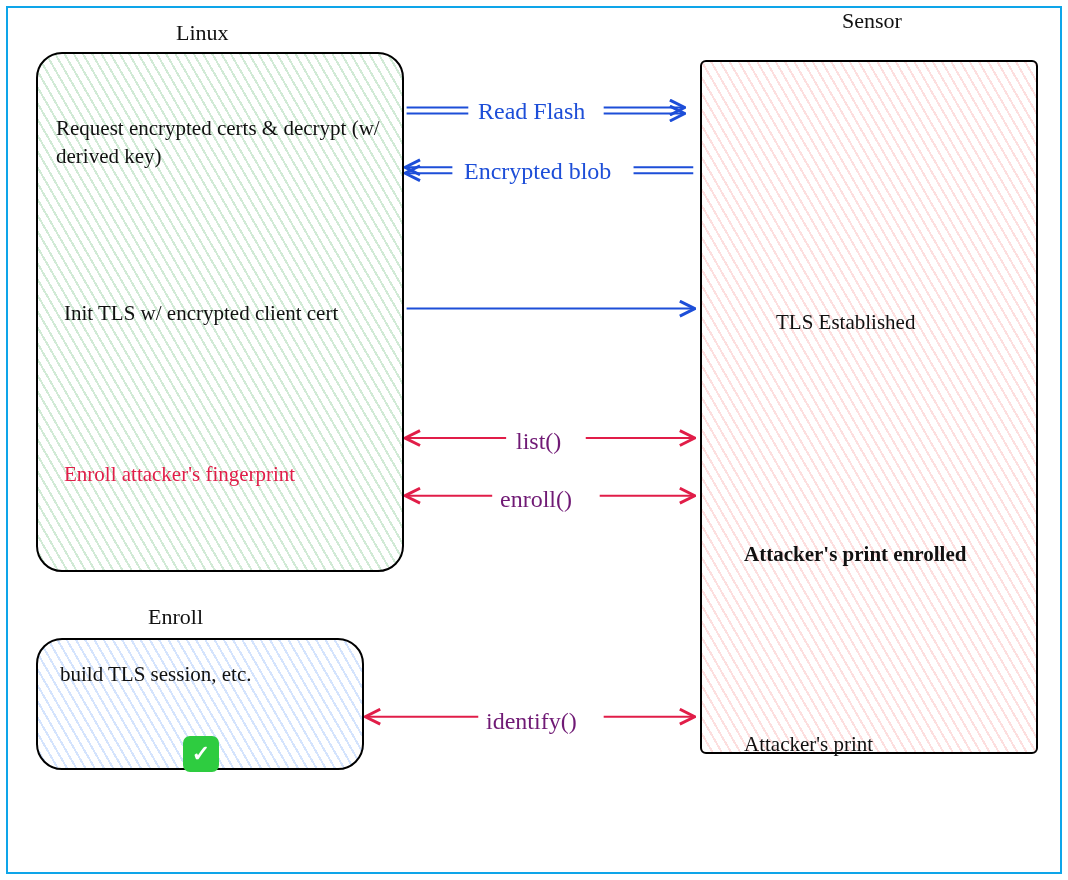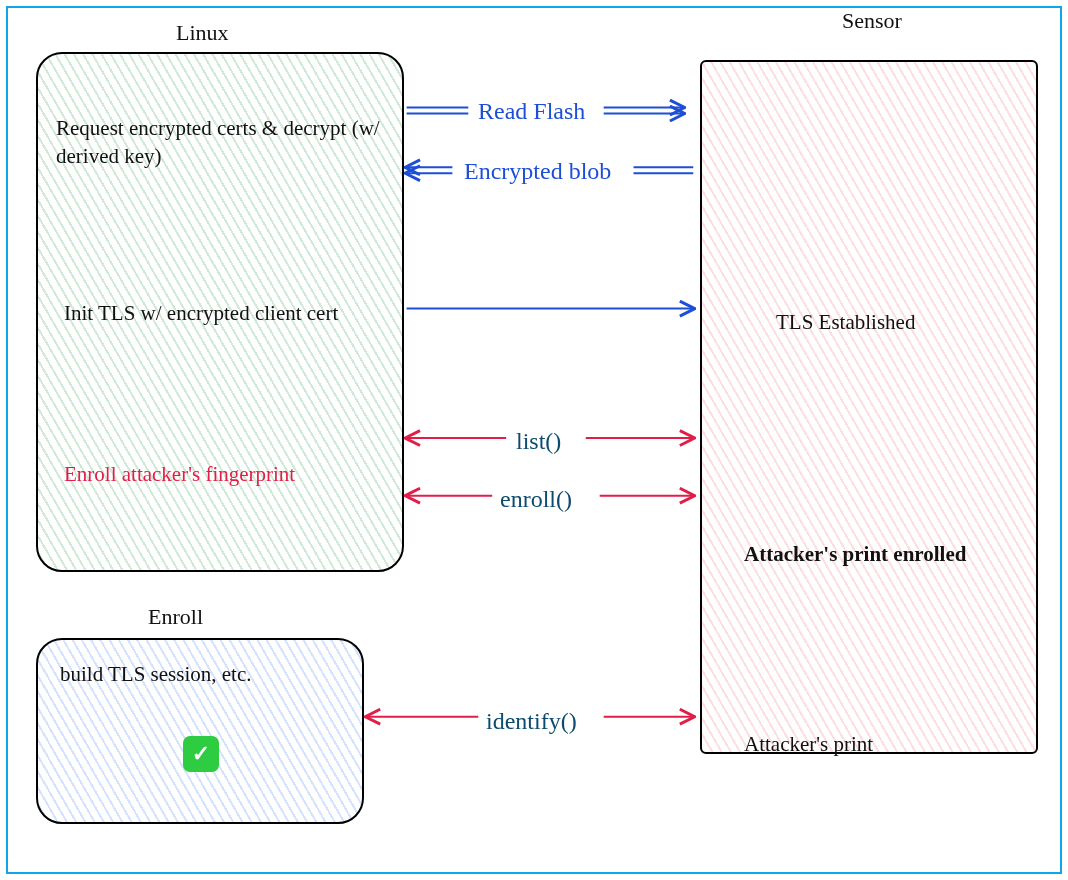--- a/index.html
+++ b/index.html
@@ -30,40 +30,40 @@
   .box.blue  { background: repeating-linear-gradient(60deg, rgba(60,130,246,0.22) 0 2px, transparent 2px 8px); }
   .box.red   { background: repeating-linear-gradient(60deg, rgba(244,94,94,0.20) 0 2px, transparent 2px 8px); }
 
   
   .linux { left: 28px; top: 44px; width: 368px; height: 520px; }
   .linux .req { position: absolute; left: 18px; top: 60px; width: 330px; line-height: 1.35; }
   .linux .tls { position: absolute; left: 26px; top: 245px; width: 320px; line-height: 1.35; }
   .linux .enroll { position: absolute; left: 26px; top: 406px; width: 300px; line-height: 1.35; color: #e11d48; }
 
   
-  .windows { left: 28px; top: 630px; width: 328px; height: 186px; }
+  .windows { left: 28px; top: 630px; width: 328px; height: 132px; }
   .windows .build { position: absolute; left: 22px; top: 22px; width: 300px; }
   .windows .check { position: absolute; left: 145px; top: 96px; width: 36px; height: 36px; border-radius: 7px; background: #2ecc40; display:flex; align-items:center; justify-content:center; color:#fff; font-size:22px; font-weight:bold; }
 
   
   .sensor { left: 692px; top: 44px; width: 338px; height: 694px; border-radius: 6px; margin-top: 8px; }
   .sensor .tlsest { position: absolute; left: 74px; top: 248px; width: 250px; }
   .sensor .att1   { position: absolute; left: 42px; top: 478px; width: 280px; line-height: 1.35; font-weight: bold; }
   .sensor .att2   { position: absolute; left: 42px; top: 670px; width: 280px; }
 
   
   .title { position: absolute; font-size: 22px; }
   .title.linux-t   { left: 168px; top: 12px; }
   .title.windows-t { left: 140px; top: 596px; }
   .title.sensor-t  { left: 834px; top: 0; }
 
   
   .lbl { position: absolute; font-size: 24px; }
   .lbl.blue-t { color: #1d4ed8; }
-  .lbl.red-t  { color: #0c4a6e; }
+  .lbl.red-t  { color: #701a75; }
 
   
   svg.arrows { position: absolute; left: 0; top: 0; width: 100%; height: 100%; pointer-events: none; }
 
 </style>
 </head>
 <body>
 
 <div class="stage">
 

